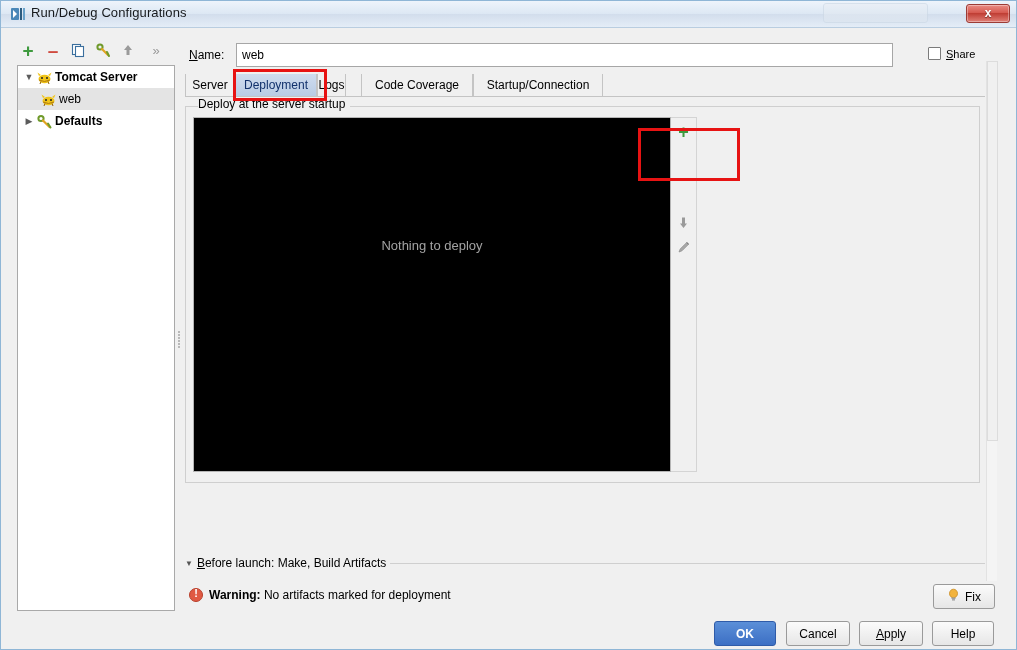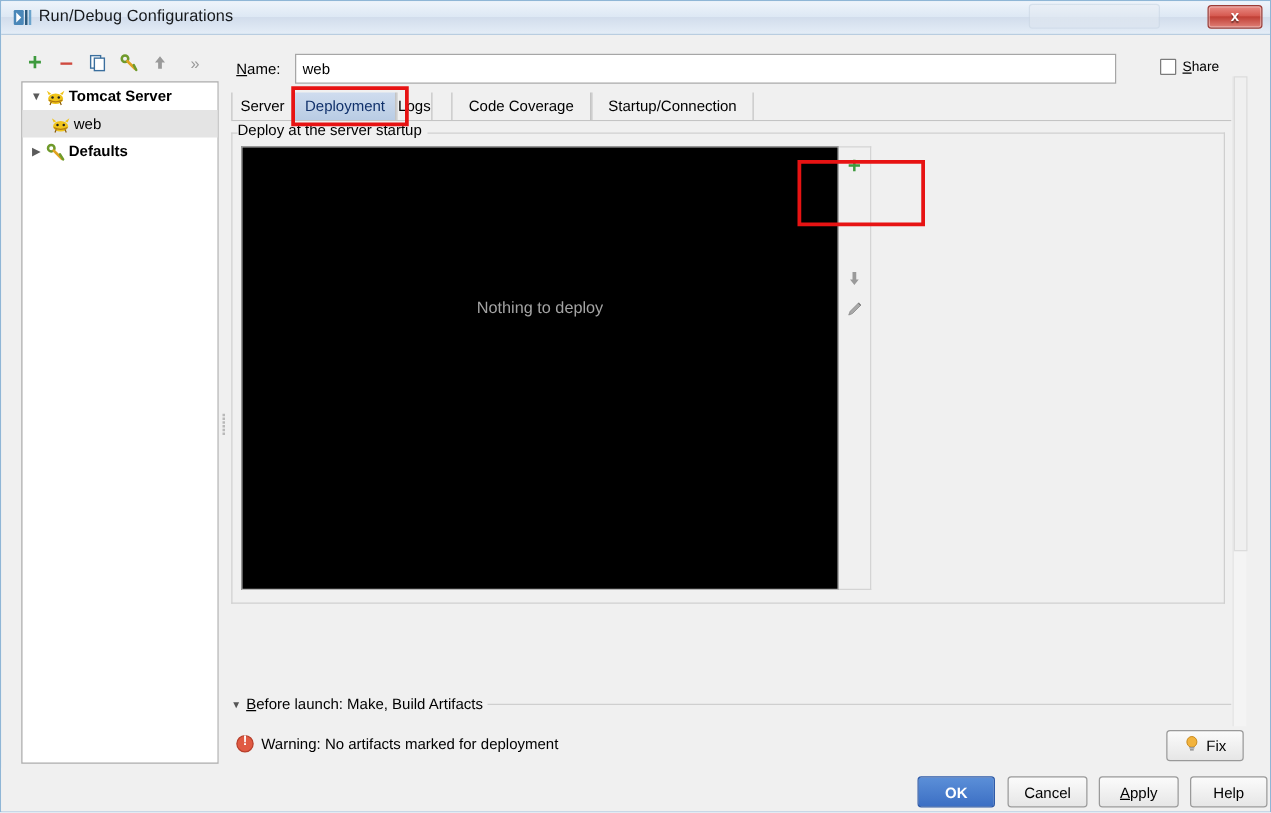--- a/index.html
+++ b/index.html
@@ -181,21 +181,21 @@
     background:#c4c4c4;
   }
 
   
   .panel {
     position:absolute; left:0; top:63px;
     width:800px; height:450px;
     background:#f0f0f0;
   }
   .group-title {
-    position:absolute; left:5px; top:0px;
+    position:absolute; left:13px; top:0px;
     font-size:12px; color:#000; background:#f0f0f0;
     padding-right:5px; z-index:3;
   }
   .group-rule {
     position:absolute; left:0px; top:9px;
     width:795px; height:1px; background:#cfcfcf;
   }
   .group-rule-bottom {
     position:absolute; left:0; top:385px;
     width:795px; height:1px; background:#cfcfcf;
@@ -273,21 +273,21 @@
     width:14px; height:14px; border-radius:50%;
     background:#e05a43;
     border:1px solid #b83f2b;
   }
   .warn-icon:after{
     content:"!"; position:absolute; left:0; right:0; top:-2px;
     text-align:center; color:#fff; font-size:11px; font-weight:bold;
     font-family:"Liberation Sans",sans-serif;
   }
   .warn-text { position:absolute; left:208px; top:8px; font-size:12px; color:#000; white-space:nowrap;}
-  .warn-text b { font-weight:normal;text-align:right; }
+  .warn-text b { font-weight:bold;text-align:right; }
 
   .fix-btn {
     position:absolute; left:932px; top:4px;
     width:62px; height:25px;
     border:1px solid #9a9a9a; border-radius:3px;
     background:linear-gradient(to bottom,#fbfbfb,#e6e6e6);
     display:flex; align-items:center; justify-content:center;
     font-size:12px; cursor:pointer;
   }
 
@@ -296,21 +296,21 @@
     position:absolute; left:0; top:586px;
     width:1015px; height:35px;
     background:#f0f0f0;
   }
   .dlg-btn {
     position:absolute; top:7px;
     height:25px;
     border:1px solid #9a9a9a; border-radius:3px;
     background:linear-gradient(to bottom,#fbfbfb,#e6e6e6);
     display:flex; align-items:center; justify-content:center;
-    font-size:12px; color:#000; cursor:pointer;margin-left:20px;
+    font-size:12px; color:#000; cursor:pointer;
   }
   .dlg-btn.primary {
     background:linear-gradient(to bottom,#5b8fd8,#3c6fc4);
     border:1px solid #2f5ba8;
     color:#ffffff; font-weight:bold;
   }
   .dlg-btn u { text-decoration:underline; }
 
   
   .scroll-track {

